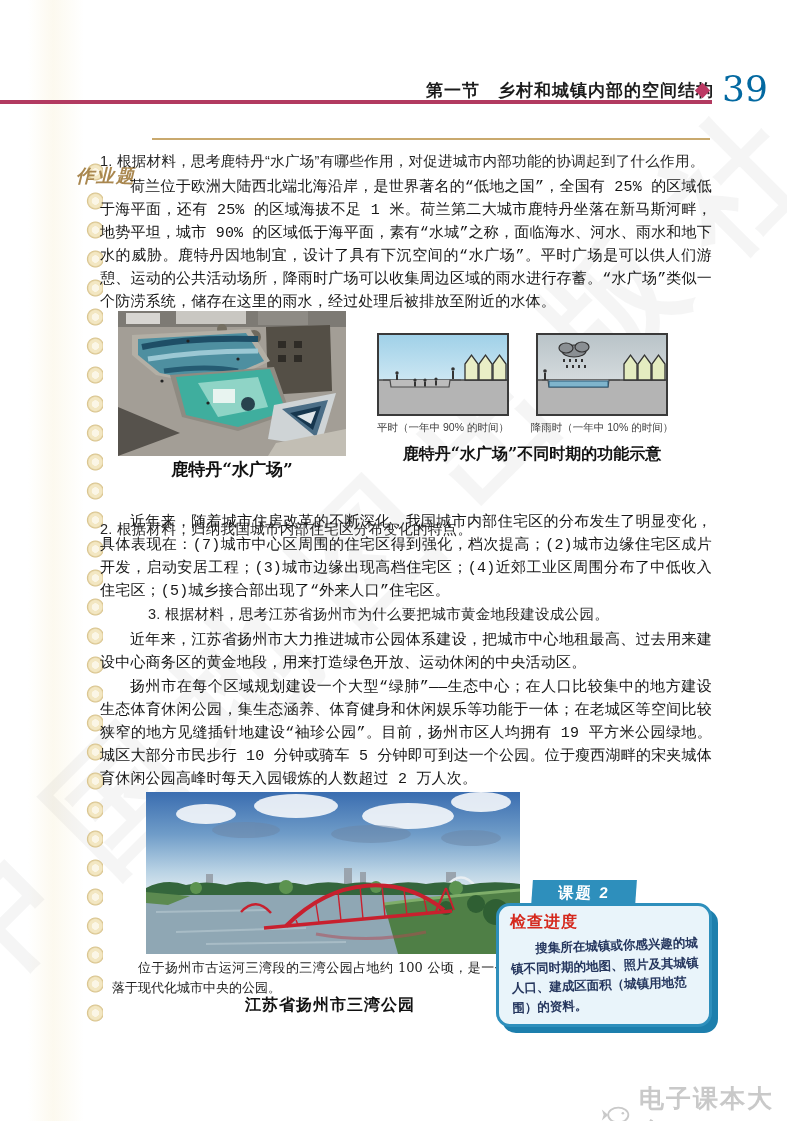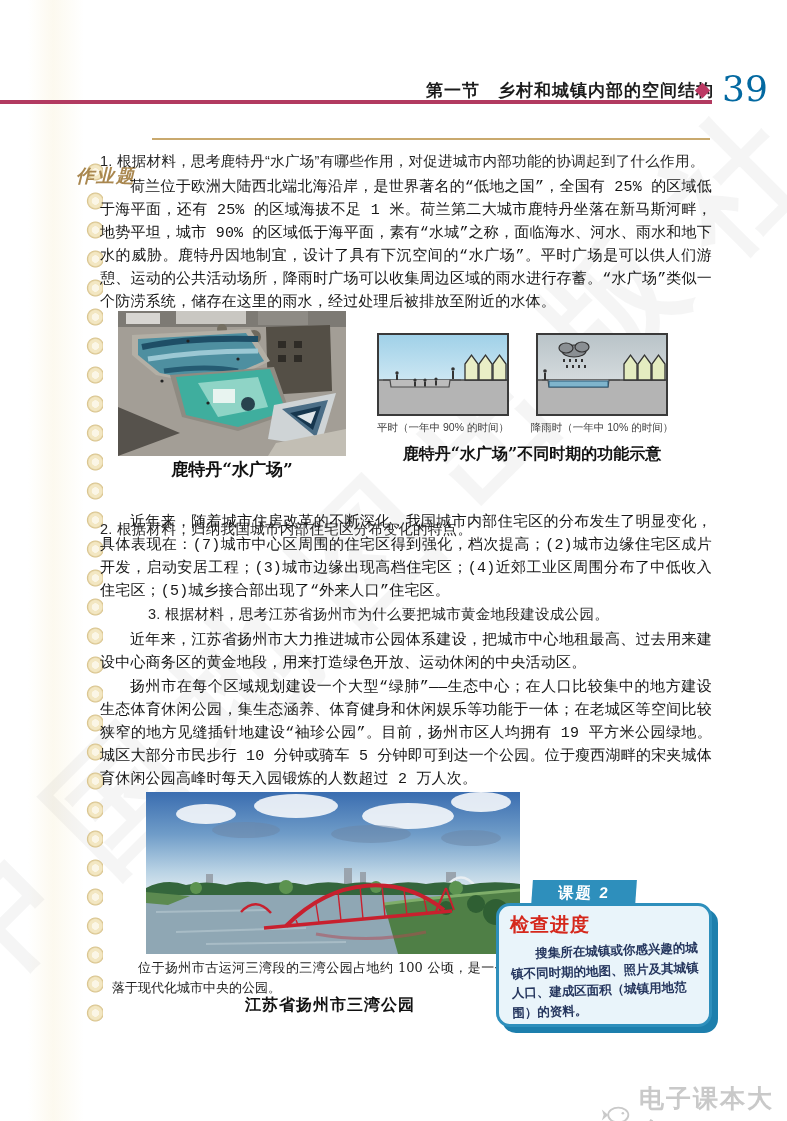--- a/index.html
+++ b/index.html
@@ -59,21 +59,21 @@
   .cap-photo2{left:112px;top:995px;width:436px;text-align:center;font-weight:bold;font-size:16px;
     font-family:"DejaVu Serif",serif;color:#111;letter-spacing:1px;}
 
   
   .callout{left:496px;top:880px;width:216px;}
   .callout .tab{position:relative;margin-left:36px;width:104px;height:26px;background:#2e8fbc;
     color:#fff;font-size:15.5px;font-weight:bold;text-align:center;line-height:26px;letter-spacing:2px;
     transform:skewX(-4deg);z-index:2;}
   .callout .box{position:relative;margin-top:-3px;height:104px;background:#e9f4fa;
     border:3px solid #2e8fbc;border-radius:14px;box-shadow:6px 6px 0 #1d7fad;padding:6px 11px 8px 11px;z-index:1;}
-  .callout .box h4{margin:0 0 3px 0;font-size:19px;color:#d5281c;letter-spacing:1px;}
+  .callout .box h4{margin:0 0 3px 0;font-size:16px;color:#d5281c;letter-spacing:1px;}
   .callout .box p{margin:0;font-size:12.5px;font-weight:bold;color:#25365e;line-height:19.5px;
     text-indent:2em;font-family:"DejaVu Serif",serif;transform:rotate(-2deg);transform-origin:50% 0;}
 
   
   .brand{left:600px;top:1082px;display:flex;align-items:center;gap:6px;color:#c8c8c8;}
   .brand .txt{font-size:25px;font-weight:bold;letter-spacing:2px;color:#c9c9c9;}
 </style>
 </head>
 <body>
 

